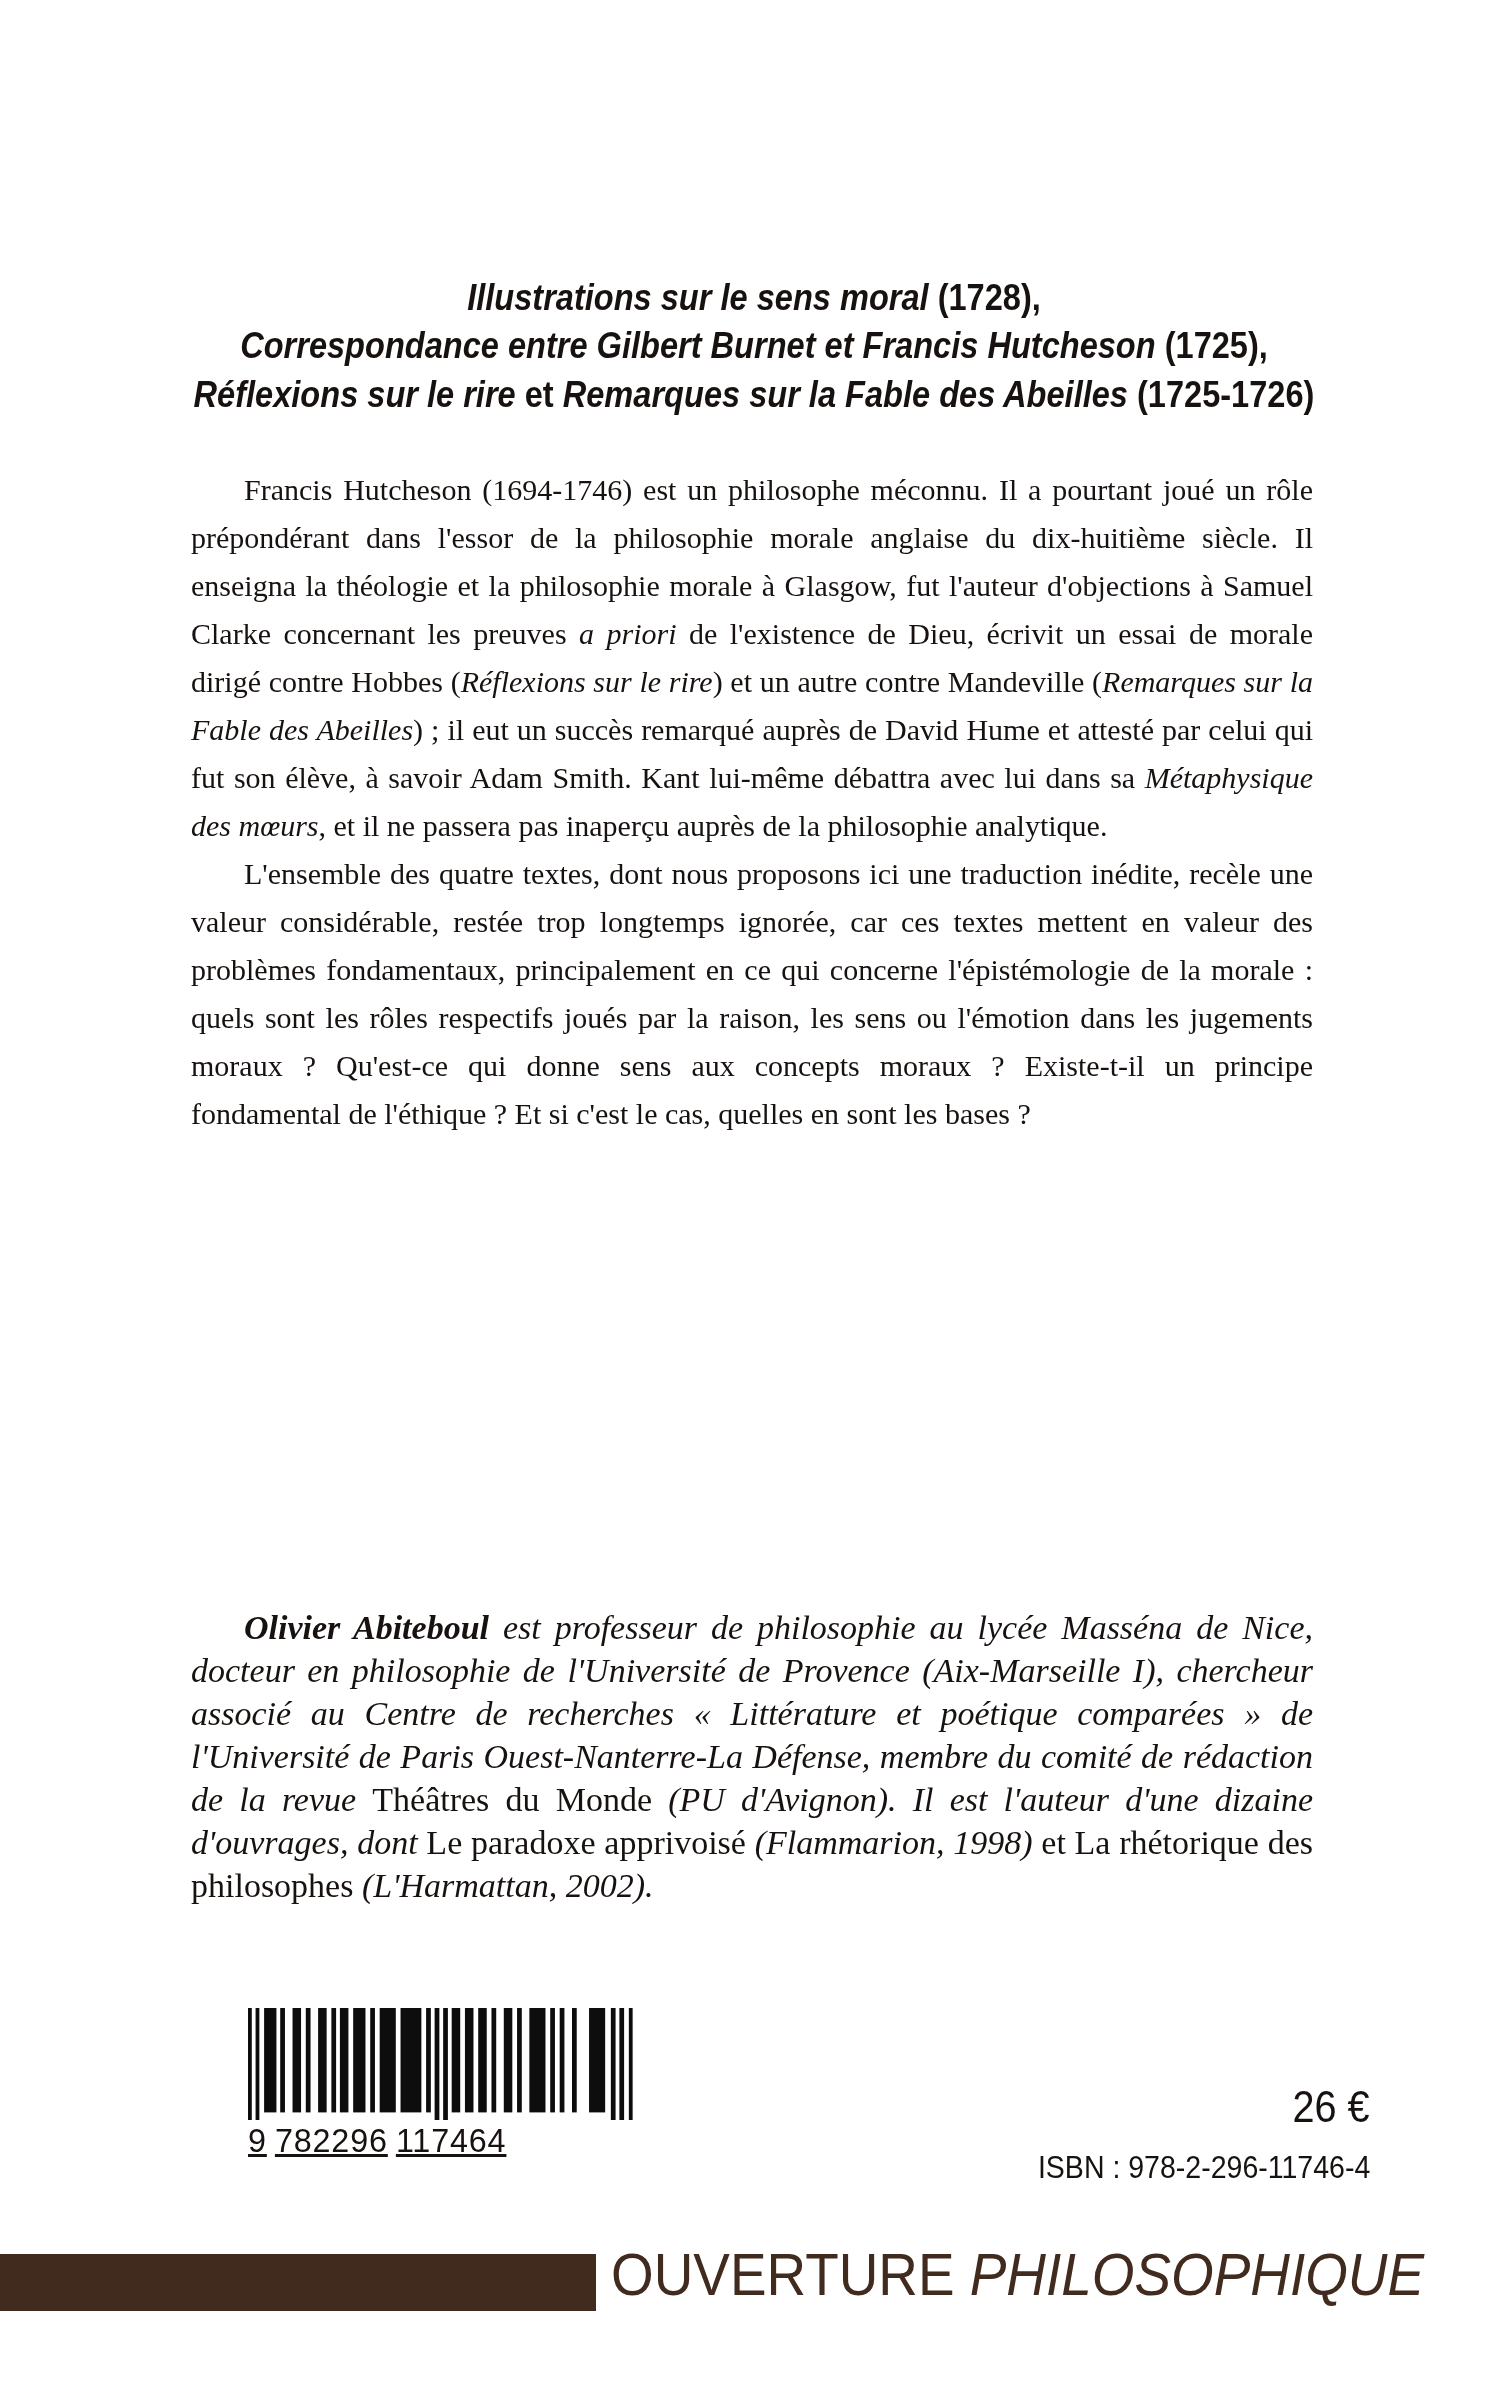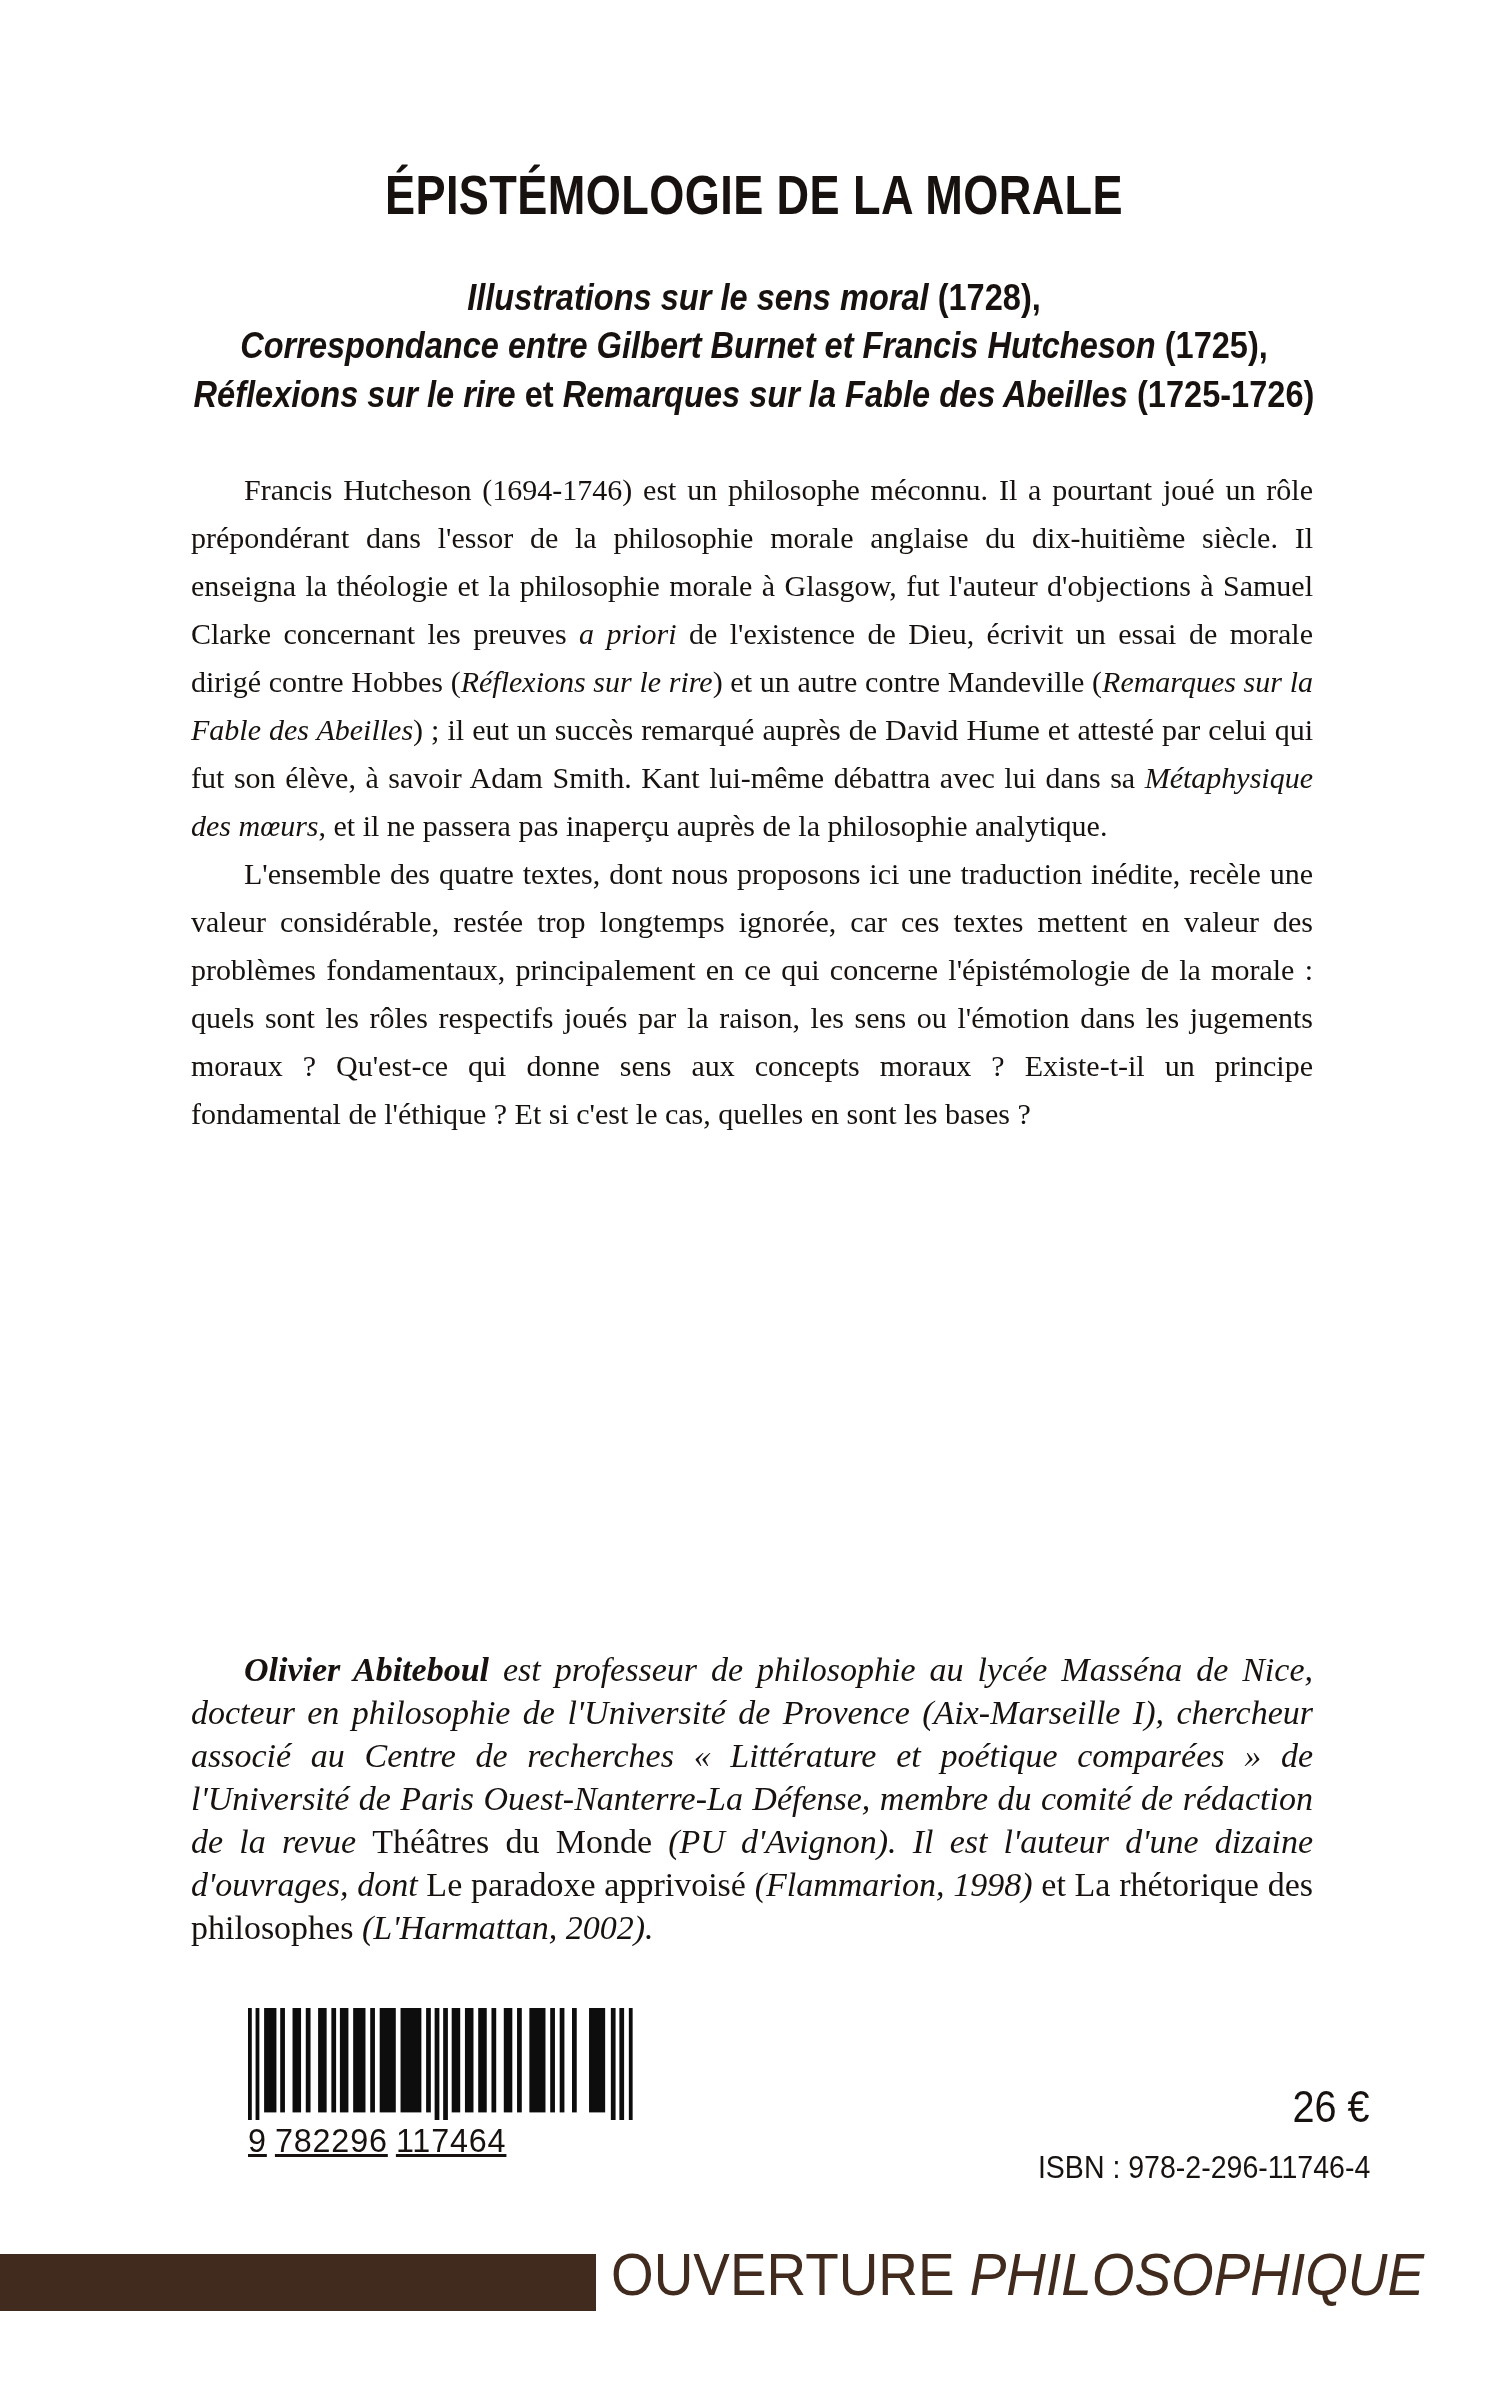--- a/index.html
+++ b/index.html
@@ -84,21 +84,21 @@
     font-family: "Liberation Serif", "DejaVu Serif", serif;
     color: #17120f;
     hyphens: none;
   }
   .para i { font-style: italic; }
 
   
   .bio {
     position: absolute;
     left: 191px;
-    top: 1648px;
+    top: 1606px;
     width: 1122px;
     margin: 0;
     text-align: justify;
     font-size: 34px;
     line-height: 43px;
     text-indent: 53px;
     font-style: italic;
     font-family: "Liberation Serif", "DejaVu Serif", serif;
     color: #17120f;
   }
@@ -184,23 +184,20 @@
     line-height: 1.05;
   }
   .banner-text .b1 { font-weight: 400; }
   .banner-text .b2 { font-weight: 400; font-style: italic; }
 </style>
 </head>
 <body>
 
 <div class="page">
 
-  <div class="title-block">
-    <h1 class="book-title">ÉPISTÉMOLOGIE DE LA MORALE</h1>
-  </div>
 
   <div class="subtitle-block">
     <div class="subtitle-line">
       <i>Illustrations sur le sens moral</i><span class="rom"> (1728),</span>
     </div>
     <div class="subtitle-line">
       <i>Correspondance entre Gilbert Burnet et Francis Hutcheson</i><span class="rom"> (1725),</span>
     </div>
     <div class="subtitle-line">
       <i>Réflexions sur le rire</i><span class="rom"> et </span><i>Remarques sur la Fable des Abeilles</i><span class="rom"> (1725-1726)</span>

